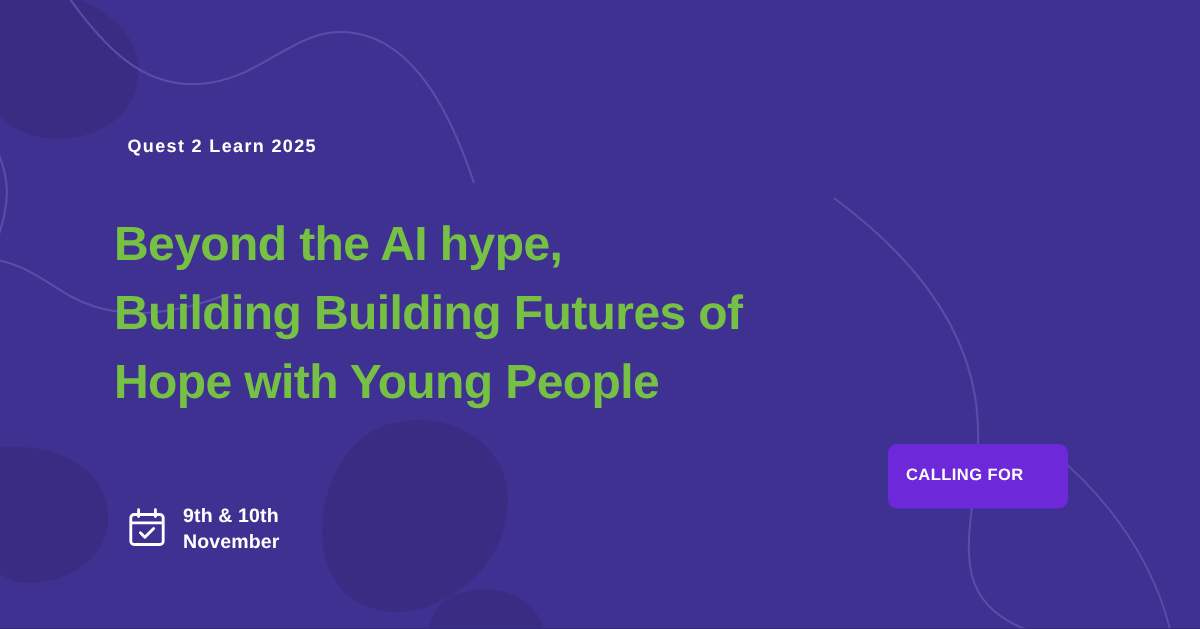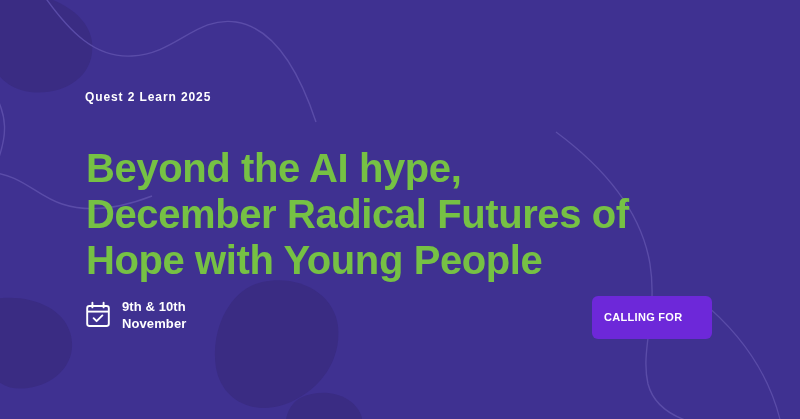--- a/index.html
+++ b/index.html
@@ -39,25 +39,25 @@
     left: 85px;
     top: 90px;
     color: #ffffff;
     font-size: 12px;
     font-weight: bold;
     letter-spacing: 0.9px;
   }
 
   .headline {
     position: absolute;
-    left: 86px;
+    left: 76px;
     top: 118px;
     width: 620px;
     color: #76c144;
-    font-size: 40px;
+    font-size: 32px;
     font-weight: bold;
     line-height: 46px;
     letter-spacing: -0.4px;
   }
   .headline .hl-line {
     display: block;
     white-space: nowrap;
   }
 
   
@@ -67,20 +67,21 @@
     top: 294px;
     width: 640px;
     height: 50px;
   }
 
   .info-item {
     position: absolute;
     display: flex;
     align-items: center;
     gap: 11px;
+    margin-top: 37px;
   }
   .info-item.date { left: 0px; top: 4px; }
   .info-item.venue { left: 218px; top: 4px; }
 
   .info-icon {
     flex: 0 0 auto;
     width: 26px;
     height: 28px;
     display: block;
   }
@@ -138,21 +139,21 @@
     <path fill="none" stroke="#5a4ca8" stroke-width="1.4" d="M 556 132 C 610 172 642 216 650 264 C 658 314 640 350 648 384 C 656 414 690 428 744 430"></path>
     <path fill="none" stroke="#5a4ca8" stroke-width="1.2" d="M 700 300 C 744 336 772 380 782 428"></path>
   </svg>
 
   <div class="content">
 
     <div class="eyebrow">Quest 2 Learn 2025</div>
 
     <h1 class="headline">
       <span class="hl-line">Beyond the AI hype,</span>
-      <span class="hl-line">December Radical Futures of</span>
+      <span class="hl-line">Building Building Futures of</span>
       <span class="hl-line">Hope with Young People</span>
     </h1>
 
     <div class="info-row">
 
       <div class="info-item date">
         <svg class="info-icon" viewBox="0 0 26 28" aria-hidden="true">
           <rect x="2.2" y="5" width="21.6" height="20" rx="2.2" fill="none" stroke="#ffffff" stroke-width="1.9"></rect>
           <line x1="2.2" y1="10.6" x2="23.8" y2="10.6" stroke="#ffffff" stroke-width="1.9"></line>
           <line x1="7.4" y1="1.8" x2="7.4" y2="6.4" stroke="#ffffff" stroke-width="1.9" stroke-linecap="round"></line>

